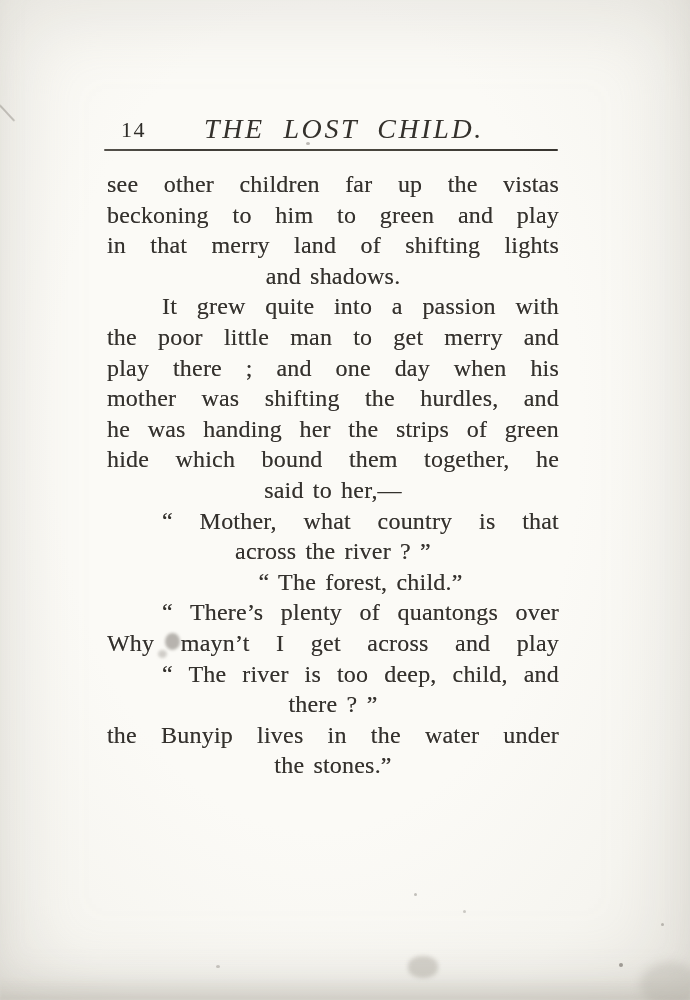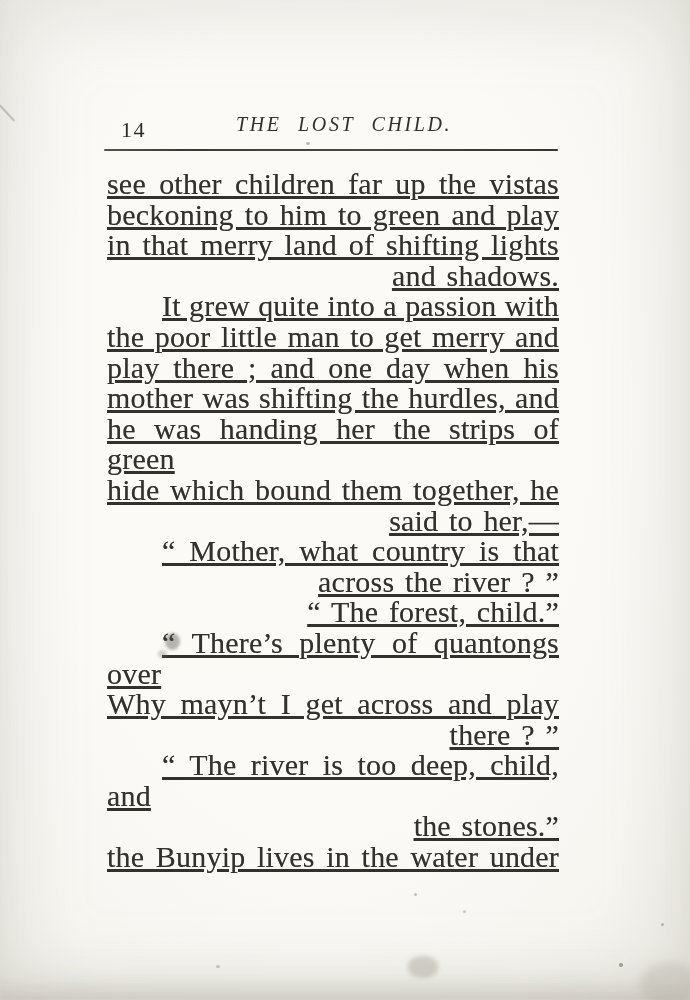--- a/index.html
+++ b/index.html
@@ -15,38 +15,37 @@
     font-family:"Liberation Serif","DejaVu Serif",serif;
     color:#37342f;
   }
   .pagenum{
     position:absolute;left:121px;top:117px;
     font-size:22px;letter-spacing:1.5px;color:#2f2d29;
   }
   .running-title{
     position:absolute;left:134px;top:113px;width:420px;
     text-align:center;
-    font-style:italic;font-size:20px;
+    font-style:italic;font-size:28px;
     letter-spacing:2.6px;word-spacing:9px;
     color:#34312c;
   }
   .rule{
     position:absolute;left:104px;top:149px;width:454px;height:2px;
     background:linear-gradient(90deg,#55524c 0%,#3e3b36 18%,#4a473f 55%,#37342f 100%);
     border-radius:1px;
   }
   .text-block{
     position:absolute;left:107px;top:169px;width:452px;
-    font-size:30px;line-height:30.6px;
+    font-size:24px;line-height:30.6px;
     letter-spacing:0.2px;
     color:#34312d;
     text-shadow:0 0 0.5px rgba(52,49,45,0.55);
-    text-decoration:underline;
   }
-  .line{text-align:right;word-spacing:3px;}
+  .line{text-align:center;word-spacing:3px;}
   .line.j{text-align:justify;text-align-last:justify;word-spacing:normal;}
   .line.in{text-indent:55px;}
   .mark{position:absolute;border-radius:50%;}
   .blot{
     left:165px;top:633px;width:15px;height:17px;
     background:rgba(88,82,74,0.42);filter:blur(1.4px);
   }
   .blot2{
     left:158px;top:650px;width:9px;height:8px;
     background:rgba(110,104,95,0.30);filter:blur(1.5px);
@@ -97,24 +96,24 @@
       <div class="line j">play there ; and one day when his</div>
       <div class="line j">mother was shifting the hurdles, and</div>
       <div class="line j">he was handing her the strips of green</div>
       <div class="line j">hide which bound them together, he</div>
       <div class="line">said to her,—</div>
       <div class="line j in">“ Mother, what country is that</div>
       <div class="line">across the river ? ”</div>
       <div class="line in">“ The forest, child.”</div>
       <div class="line j in">“ There’s plenty of quantongs over</div>
       <div class="line j">Why mayn’t I get across and play</div>
+      <div class="line j in">“ The river is too deep, child, and</div>
       <div class="line">there ? ”</div>
-      <div class="line j in">“ The river is too deep, child, and</div>
+      <div class="line j">the Bunyip lives in the water under</div>
       <div class="line">the stones.”</div>
-      <div class="line j">the Bunyip lives in the water under</div>
     </div>
 
   <div class="mark blot"></div>
   <div class="mark blot2"></div>
   <div class="mark scratch"></div>
   <div class="mark speck1"></div>
   <div class="mark speck2"></div>
   <div class="mark speck3"></div>
   <div class="mark speck4"></div>
   <div class="mark speck5"></div>

